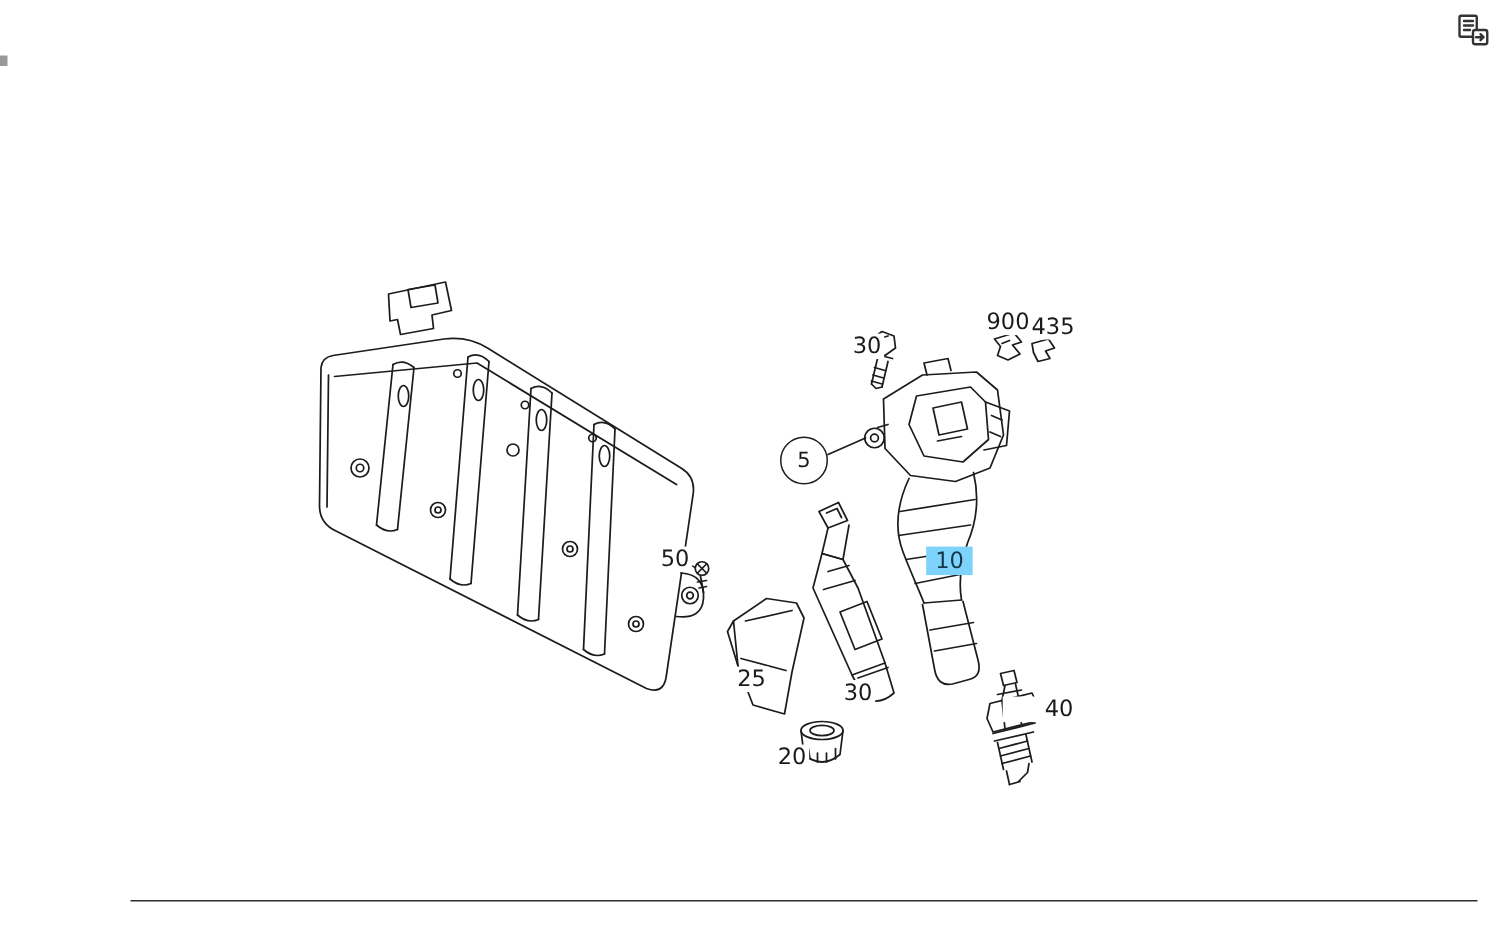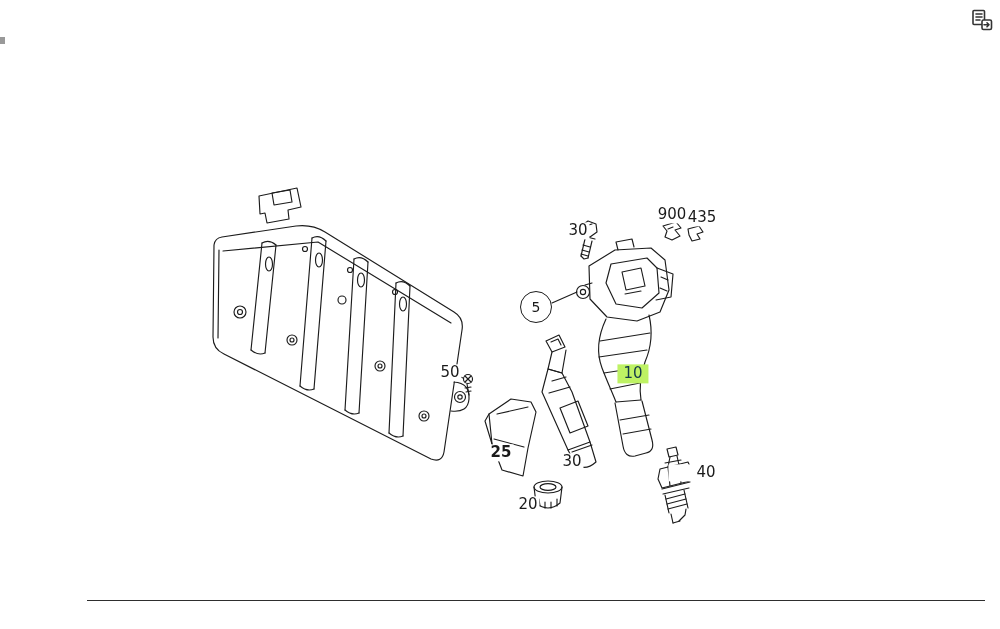--- a/index.html
+++ b/index.html
@@ -8,21 +8,21 @@
   #art{position:absolute;left:0;top:0;}
   #art path, #art circle, #art ellipse, #art line, #art rect{
     fill:none;stroke:#1c1c1c;stroke-width:1.15;stroke-linejoin:round;stroke-linecap:round;
   }
   .plabel{
     position:absolute;transform:translate(-50%,-50%);
     font-size:15px;color:#1a1a1a;background:#ffffff;
     padding:0 2px;line-height:1.15;white-space:nowrap;cursor:pointer;text-align:right;
   }
   .plabel.hl{
-    background:#bef264;color:#12384a;padding:1px 6px;
+    background:#7dd3fc;color:#12384a;padding:1px 6px;
   }
   .callout-circle{
     position:absolute;transform:translate(-50%,-50%);
     width:30px;height:30px;border:1.4px solid #1c1c1c;border-radius:50%;
     background:#fff;display:flex;align-items:center;justify-content:center;
     font-size:14px;color:#1a1a1a;cursor:pointer;
   }
   .divider{position:absolute;left:87px;top:600px;width:898px;height:1px;background:#2e2e2e;}
   .stray{position:absolute;left:0;top:37px;width:5px;height:7px;background:#999;}
   .export-btn{position:absolute;left:969px;top:7px;width:26px;height:26px;cursor:pointer;}
@@ -202,19 +202,19 @@
       <path d="M686,509 L685,515 L679,521"></path>
     </g>
   </svg>
 
   <div class="plabel" style="left:566px;top:231px;margin-left:12px;">30</div>
   <div class="plabel" style="left:672px;top:215px;">900</div>
   <div class="plabel" style="left:702px;top:218px;">435</div>
   <div class="callout-circle" style="left:536px;top:307px;">5</div>
   <div class="plabel" style="left:450px;top:373px;">50</div>
   <div class="plabel hl" style="left:633px;top:374px;">10</div>
-  <div class="plabel" style="left:501px;top:453px;font-weight:bold;">25</div>
+  <div class="plabel" style="left:501px;top:453px;">25</div>
   <div class="plabel" style="left:572px;top:462px;">30</div>
   <div class="plabel" style="left:693px;top:473px;padding-left:28px;">40</div>
   <div class="plabel" style="left:528px;top:505px;">20</div>
 
   <div class="divider"></div>
 </div>
 
 </body></html>

